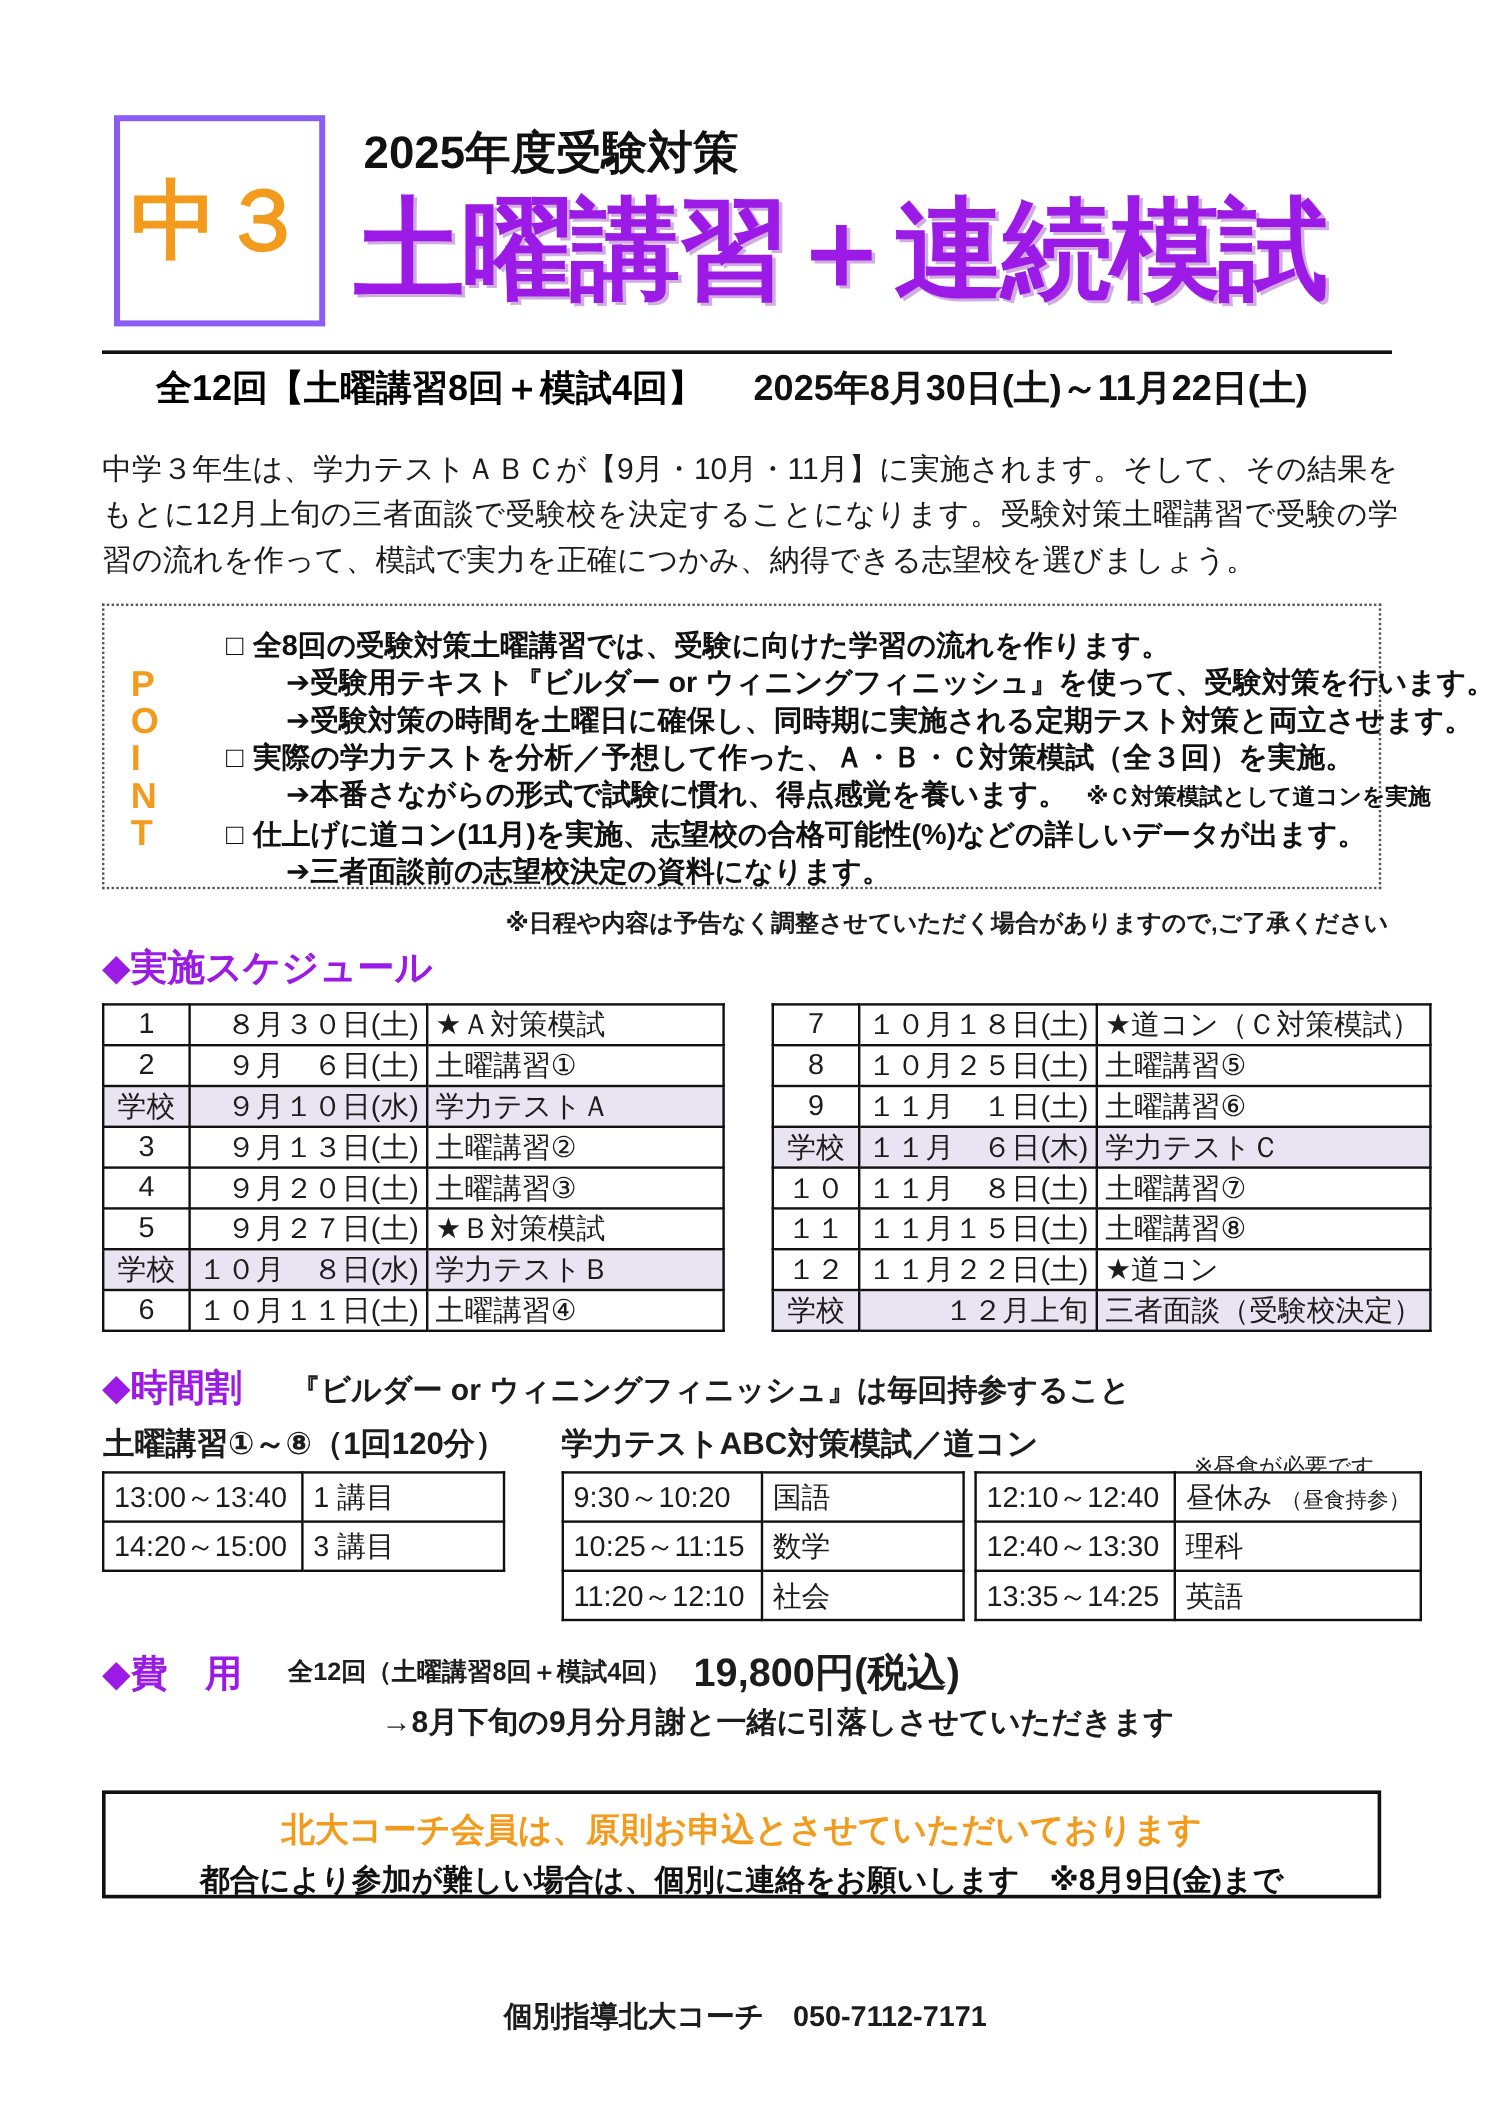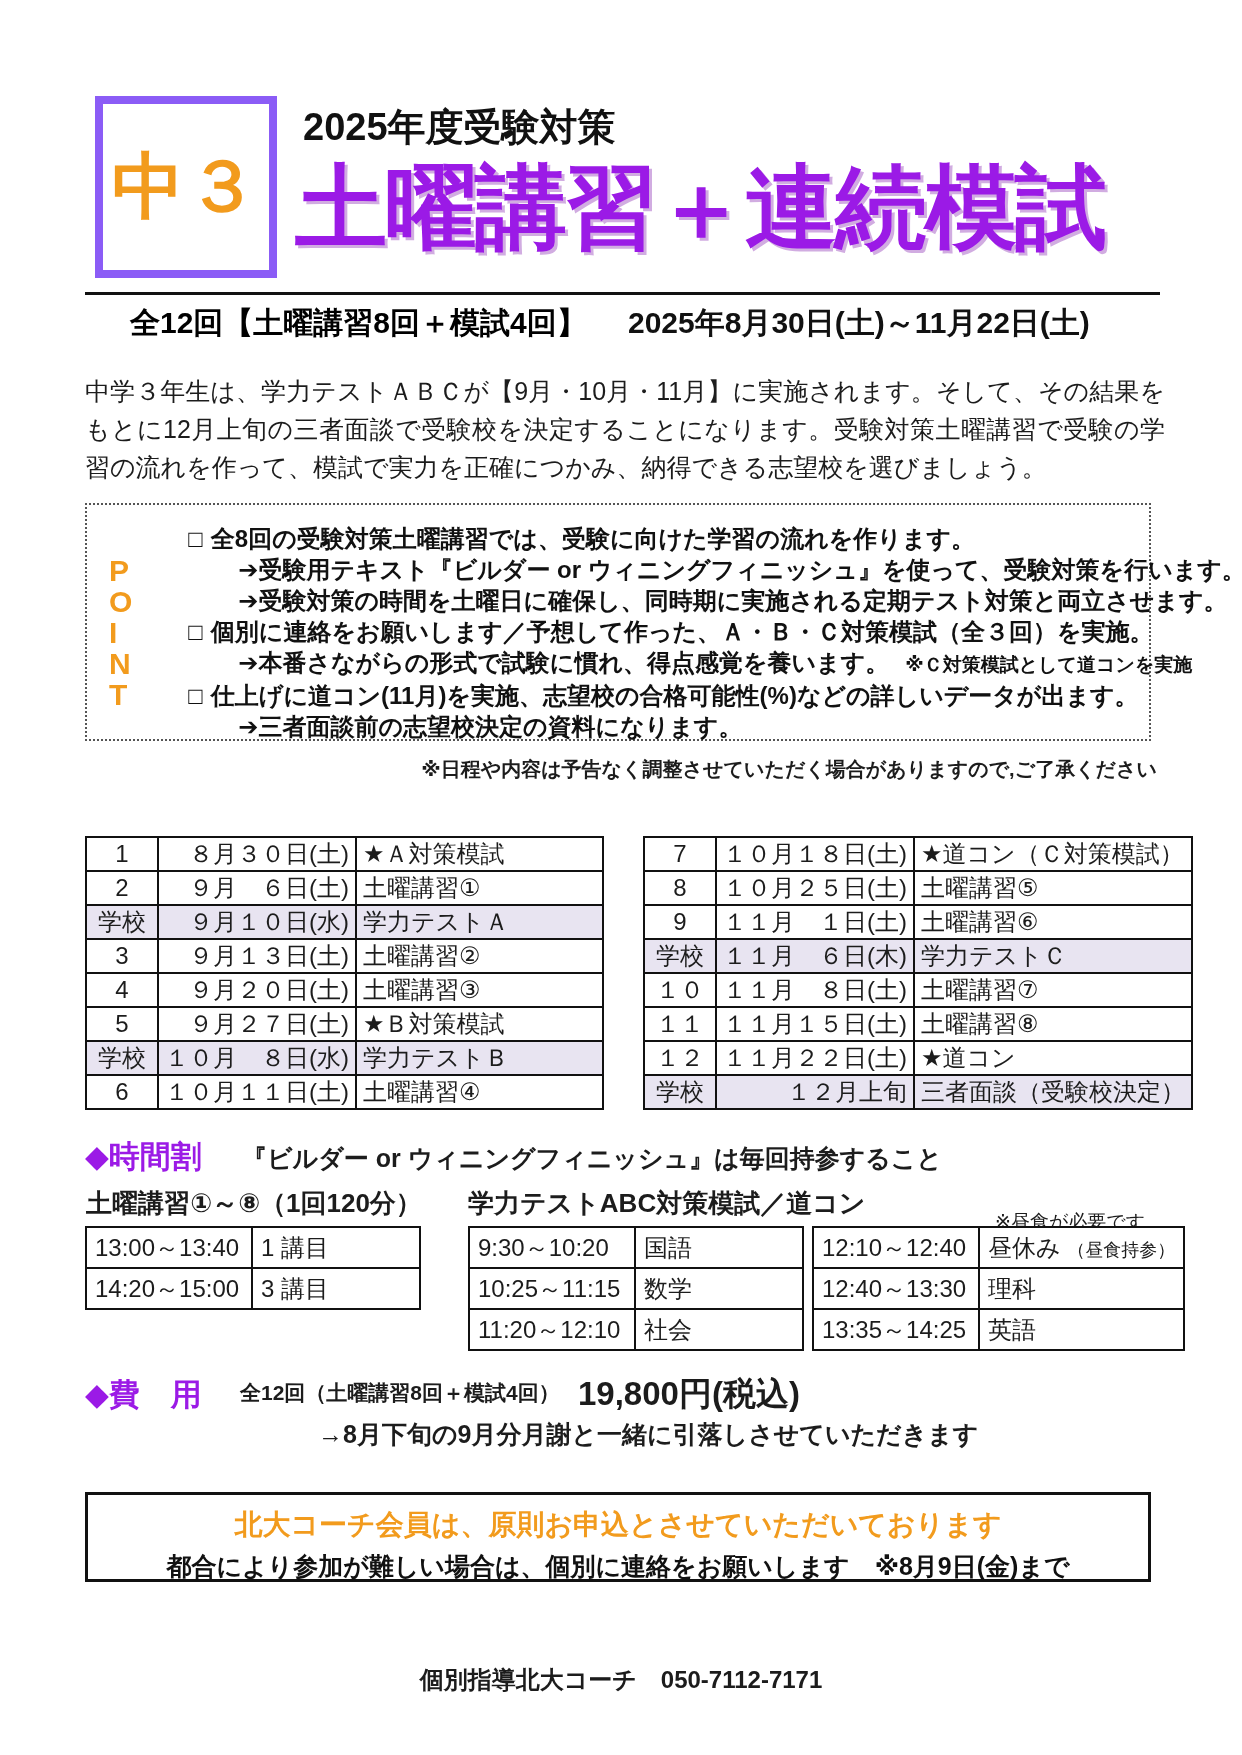--- a/index.html
+++ b/index.html
@@ -3,21 +3,21 @@
 <meta charset="utf-8">
 <style>
   html,body{margin:0;padding:0;background:#888;}
   .page{
     position:relative;width:1242px;height:1755px;background:#ffffff;
     font-family:"Liberation Sans","DejaVu Sans",sans-serif;color:#1c1c1c;
     overflow:hidden;margin:0 auto;
   }
   
   .grade-box{position:absolute;left:95px;top:96px;width:166px;height:166px;
-    border:8px solid #8b5cf6;display:flex;align-items:center;justify-content:center;background:#fff;text-align:center;}
+    border:5px solid #8b5cf6;display:flex;align-items:center;justify-content:center;background:#fff;text-align:center;}
   .grade-box .grade-text{font-size:72px;font-weight:bold;color:#F29B1D;letter-spacing:2px;}
   .year-label{position:absolute;left:303px;top:102px;font-size:38px;font-weight:bold;color:#111;white-space:nowrap;}
   .main-title{position:absolute;left:295px;top:146px;font-size:92px;font-weight:bold;color:#9B1AE6;
     letter-spacing:-2px;white-space:nowrap;text-shadow:3px 3px 0 rgba(122,16,170,0.35);}
   .header-rule{position:absolute;left:85px;top:292px;width:1075px;height:3px;background:#111;}
   .count-label{position:absolute;left:130px;top:303px;font-size:30px;font-weight:bold;color:#000000;white-space:nowrap;}
   .date-range{position:absolute;left:628px;top:303px;font-size:30px;font-weight:bold;color:#111;white-space:nowrap;}
   
   .intro{position:absolute;left:85px;top:372px;width:1080px;font-size:25px;line-height:38px;margin:0;text-align:justify;}
   
@@ -104,36 +104,37 @@
       <div class="p-row check">
         <span class="bullet">□</span><span>全8回の受験対策土曜講習では、受験に向けた学習の流れを作ります。</span>
       </div>
       <div class="p-row arrow">
         <span class="bullet">➔</span><span>受験用テキスト『ビルダー or ウィニングフィニッシュ』を使って、受験対策を行います。</span>
       </div>
       <div class="p-row arrow">
         <span class="bullet">➔</span><span>受験対策の時間を土曜日に確保し、同時期に実施される定期テスト対策と両立させます。</span>
       </div>
       <div class="p-row check">
-        <span class="bullet">□</span><span>個別に連絡をお願いします／予想して作った、Ａ・Ｂ・Ｃ対策模試（全３回）を実施。</span>
+        <span class="bullet">□</span><span>実際の学力テストを分析／予想して作った、Ａ・Ｂ・Ｃ対策模試（全３回）を実施。</span>
       </div>
       <div class="p-row arrow">
         <span class="bullet">➔</span><span>本番さながらの形式で試験に慣れ、得点感覚を養います。</span><span class="note">※Ｃ対策模試として道コンを実施</span>
       </div>
       <div class="p-row check">
         <span class="bullet">□</span><span>仕上げに道コン(11月)を実施、志望校の合格可能性(%)などの詳しいデータが出ます。</span>
       </div>
       <div class="p-row arrow">
         <span class="bullet">➔</span><span>三者面談前の志望校決定の資料になります。</span>
       </div>
     </div>
   </div>
 
   <div class="adjust-note">※日程や内容は予告なく調整させていただく場合がありますので,ご了承ください</div>
 
+  <h2 class="sec-heading sched-heading" style="margin:0;">◆実施スケジュール</h2>
 
   <div class="sched-wrap">
     <table class="sched" id="sched-left">
       <tbody>
         <tr>
           <td class="c-no">1</td>
           <td class="c-date">８月３０日(土)</td>
           <td class="c-content">★Ａ対策模試</td>
         </tr>
         <tr>

